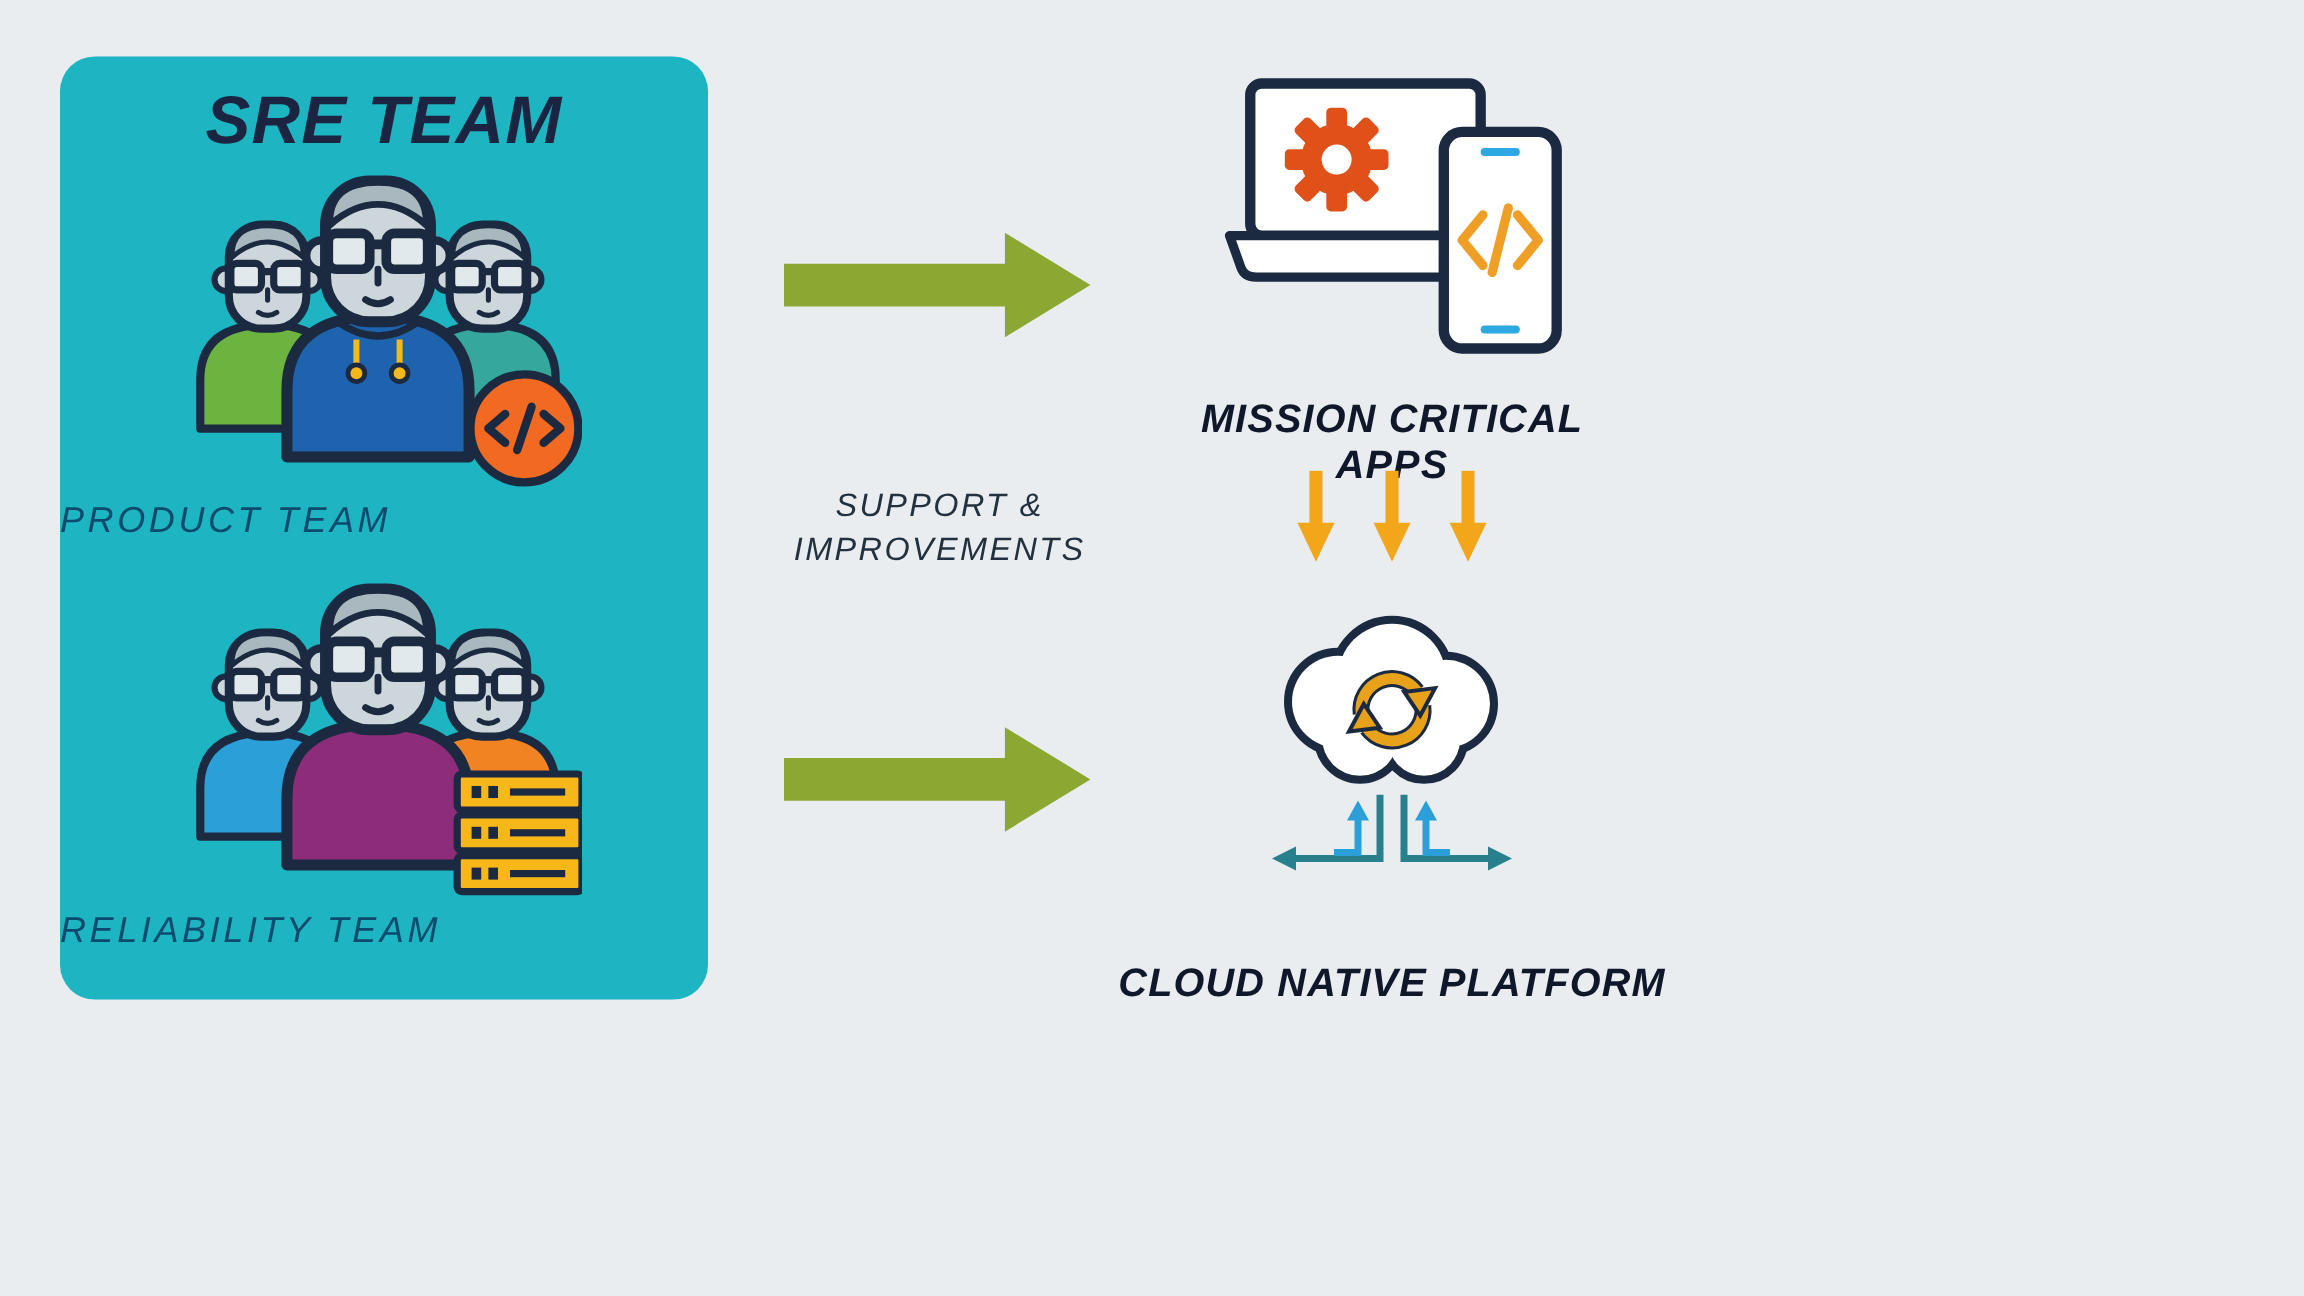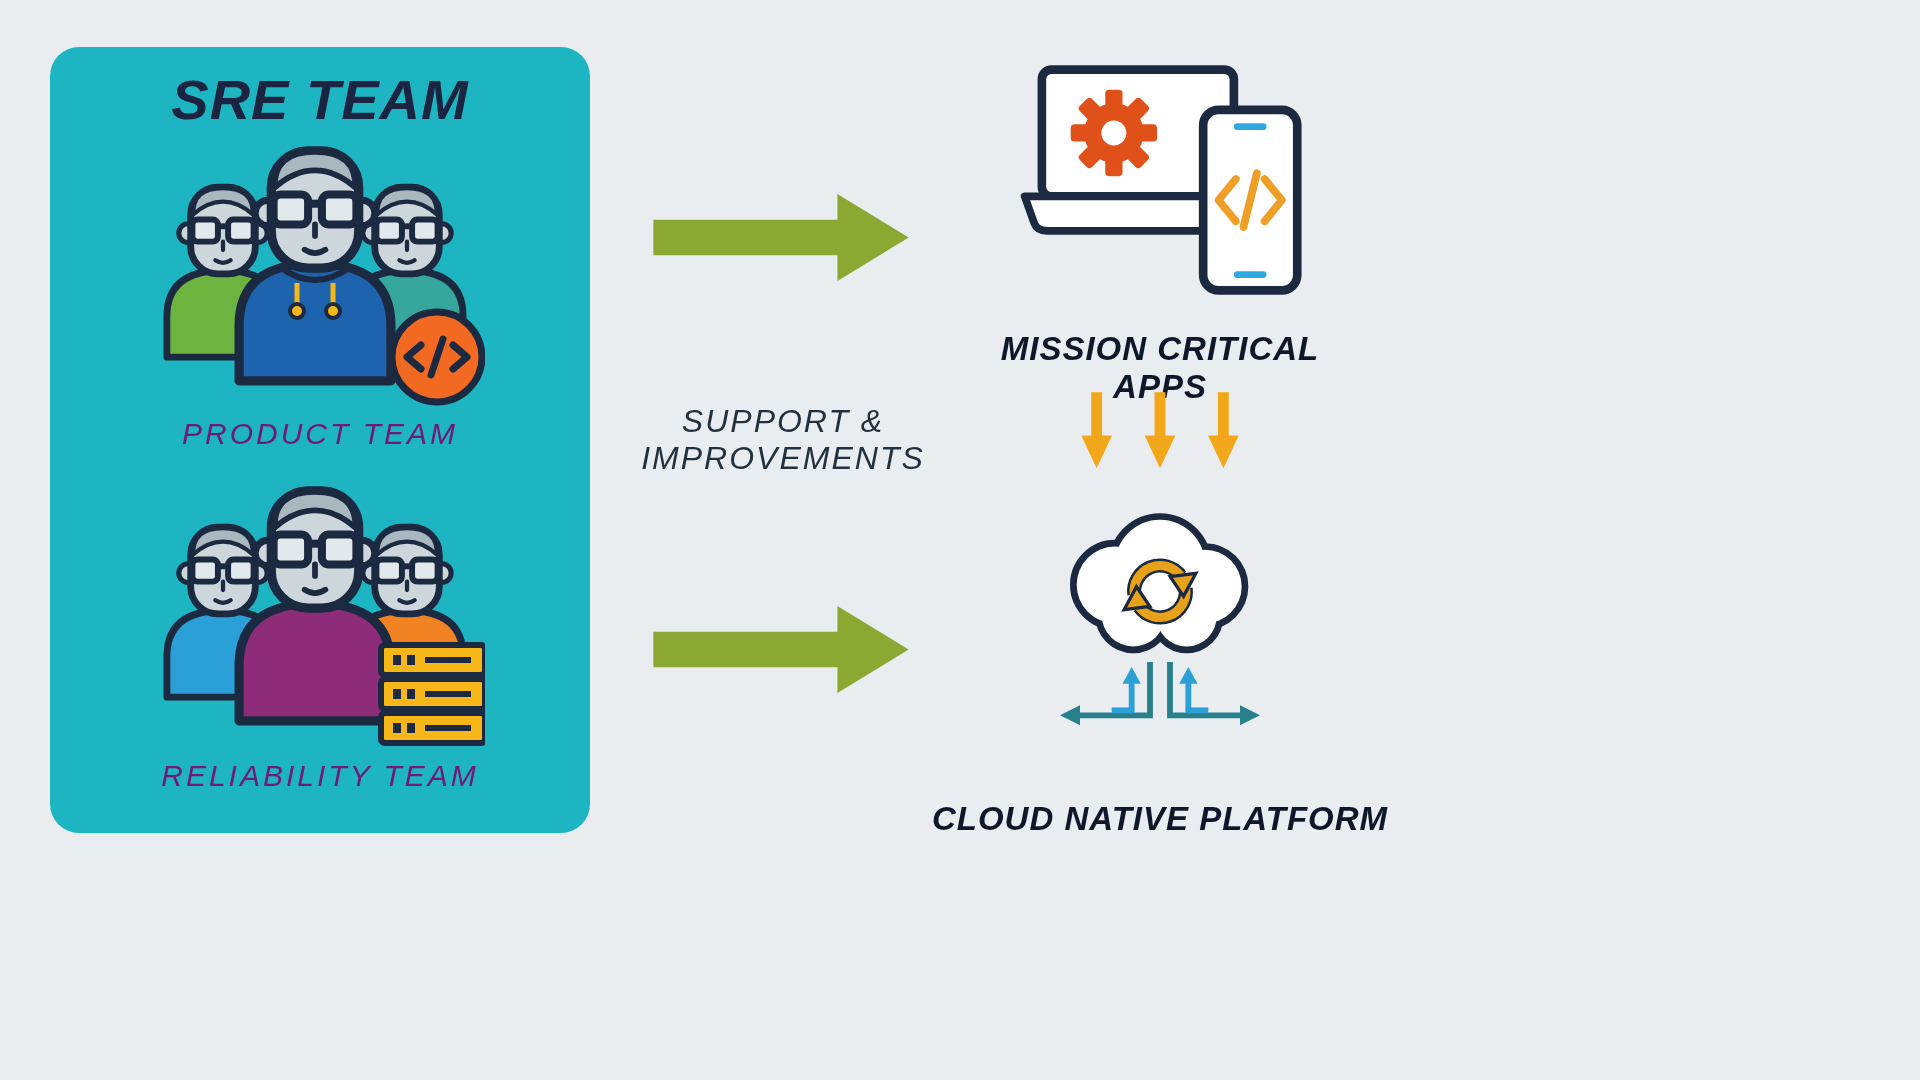--- a/index.html
+++ b/index.html
@@ -17,33 +17,33 @@
     background:#1db5c2; border-radius:29px;
   }
   .panel-title {
     position:absolute; top:20px; left:0; width:100%;
     text-align:center; font-size:56px; font-weight:bold; font-style:italic;
     letter-spacing:1px; color:#1b2440;
   }
   .team-figure-1 { position:absolute; left:105px; top:95px;  width:330px; height:270px; }
   .team-figure-2 { position:absolute; left:105px; top:435px; width:330px; height:270px; }
   .team-label-1, .team-label-2 {
-    position:absolute; left:0; width:100%; text-align:center;
-    font-size:30px; font-style:italic; letter-spacing:3px; color:#701a75;
+    position:absolute; left:0; width:100%; text-align:left;
+    font-size:30px; font-style:italic; letter-spacing:3px; color:#0c4a6e;
   }
   .team-label-1 { top:370px; }
   .team-label-2 { top:712px; }
 
   .flow-arrow { position:absolute; width:258px; height:95px; }
   .flow-arrow-1 { left:653px; top:190px; }
   .flow-arrow-2 { left:653px; top:602px; }
 
   .support-label {
     position:absolute; left:633px; top:403px; width:300px;
-    text-align:center; font-size:32px; font-style:italic;
+    text-align:center; font-size:27px; font-style:italic;
     letter-spacing:2px; line-height:37px; color:#22313f;
   }
 
   .devices-icon   { position:absolute; left:1015px; top:60px;  width:288px; height:240px; }
   .apps-label, .platform-label {
     position:absolute; text-align:center; font-weight:bold; font-style:italic;
     color:#0f172a; letter-spacing:1px;
   }
   .apps-label     { left:960px; top:330px; width:400px; font-size:33px; }
   .deploy-arrows  { position:absolute; left:1074px; top:392px; width:172px; height:80px; }

